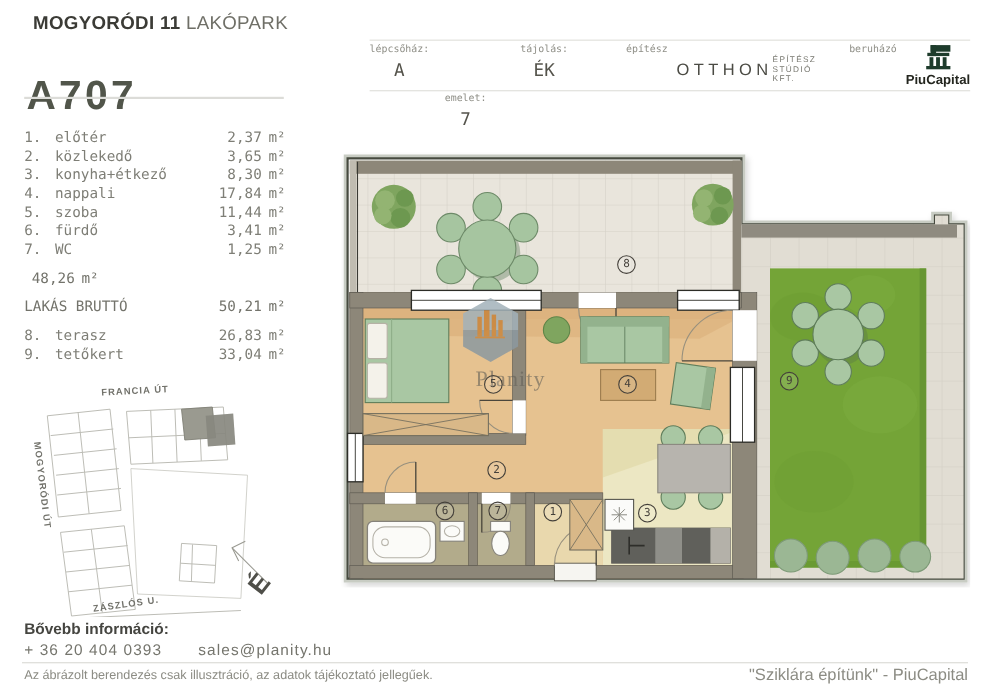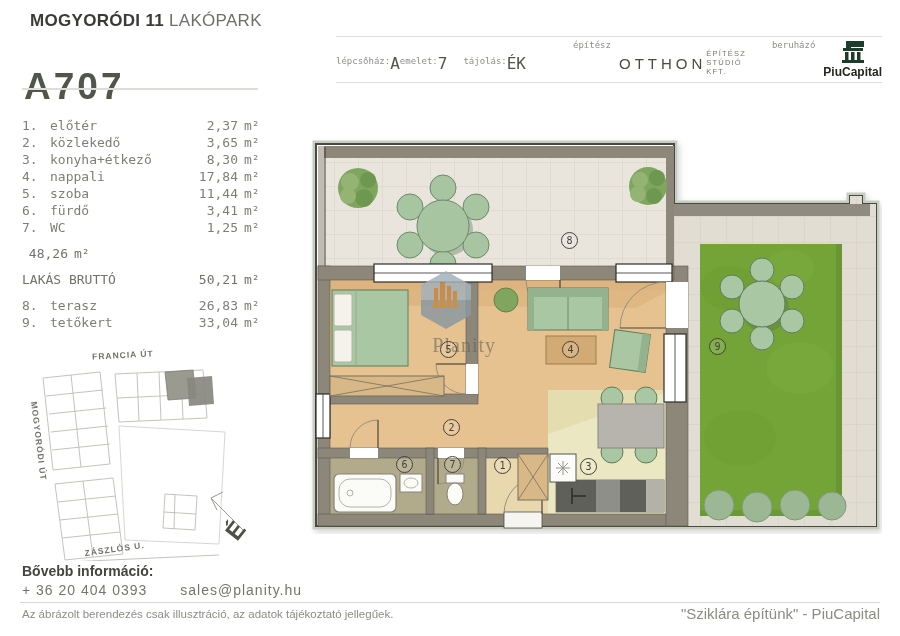--- a/index.html
+++ b/index.html
@@ -8,24 +8,24 @@
   .abs{position:absolute;}
 
   
   .proj-title{left:30px;top:11px;font-size:17px;color:#6f6f67;letter-spacing:.3px;}
   .proj-title b{color:#3b3b36;font-weight:bold;}
   .unit-id{left:24px;top:34px;font-size:37px;font-weight:bold;color:#51554a;letter-spacing:3px;margin-top:32px;}
   .unit-underline{left:22px;top:88px;width:236px;height:2px;background:#dcdcd8;}
 
   .info-band{left:336px;top:36px;width:546px;height:45px;border-top:1px solid #dedeD9;
              border-bottom:1px solid #dedeD9;display:flex;align-items:stretch;}
-  .cell{display:flex;flex-direction:row;align-items:center;justify-content:flex-start;padding-top:3px;}
+  .cell{display:flex;flex-direction:column;align-items:center;justify-content:flex-start;padding-top:3px;}
   .cell .lbl{font-family:"DejaVu Sans Mono",monospace;font-size:9px;color:#8f8f87;}
   .cell .val{font-family:"DejaVu Sans Mono",monospace;font-size:16px;color:#55544c;margin-top:4px;}
-  .c1{width:72px;} .c2{width:88px;} .c3{width:102px;}
+  .c1{width:72px;} .c2{width:88px;margin-top:45px;} .c3{width:102px;}
   .arch{display:flex;padding-top:3px;margin-left:36px;}
   .arch .lbl{font-family:"DejaVu Sans Mono",monospace;font-size:9px;color:#8f8f87;margin-right:8px;}
   .arch-name{font-size:15px;letter-spacing:4px;color:#4b4b44;margin-top:4px;}
   .arch-sub{font-size:7.5px;letter-spacing:1.2px;color:#77776f;margin-top:3px;}
   .dev{display:flex;padding-top:3px;margin-left:26px;}
   .dev .lbl{font-family:"DejaVu Sans Mono",monospace;font-size:9px;color:#8f8f87;margin-right:8px;}
   .dev-logo{display:flex;flex-direction:column;align-items:center;}
   .dev-name{font-size:12px;font-weight:bold;color:#24261f;margin-top:1px;text-align:center;}
 
   

